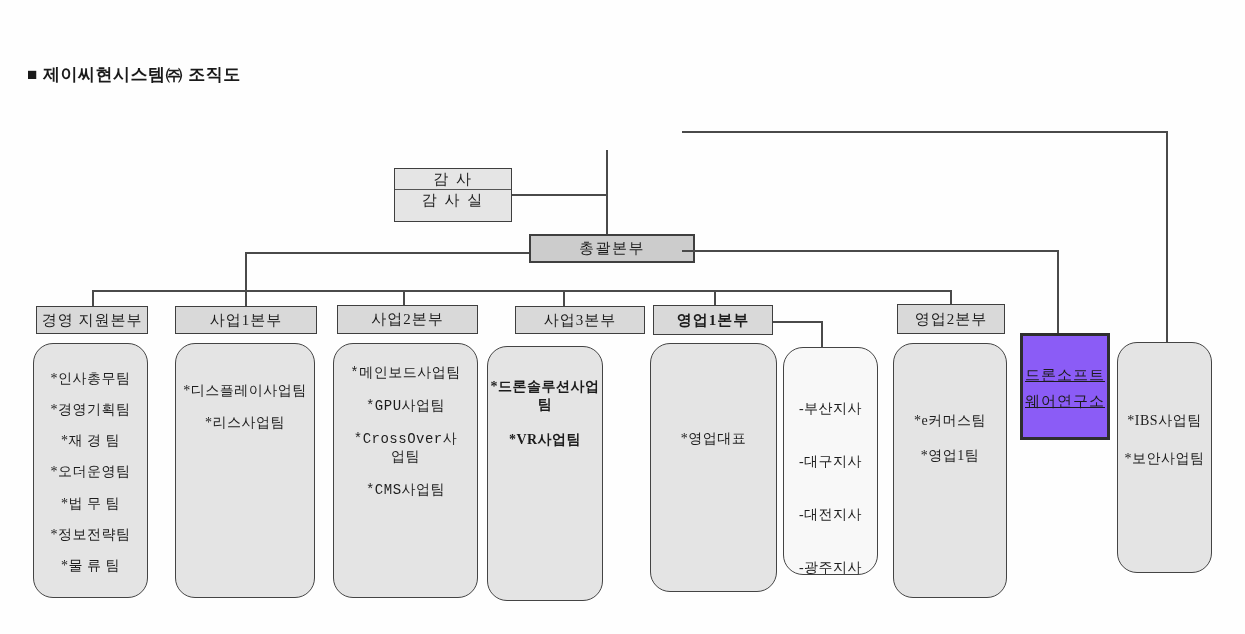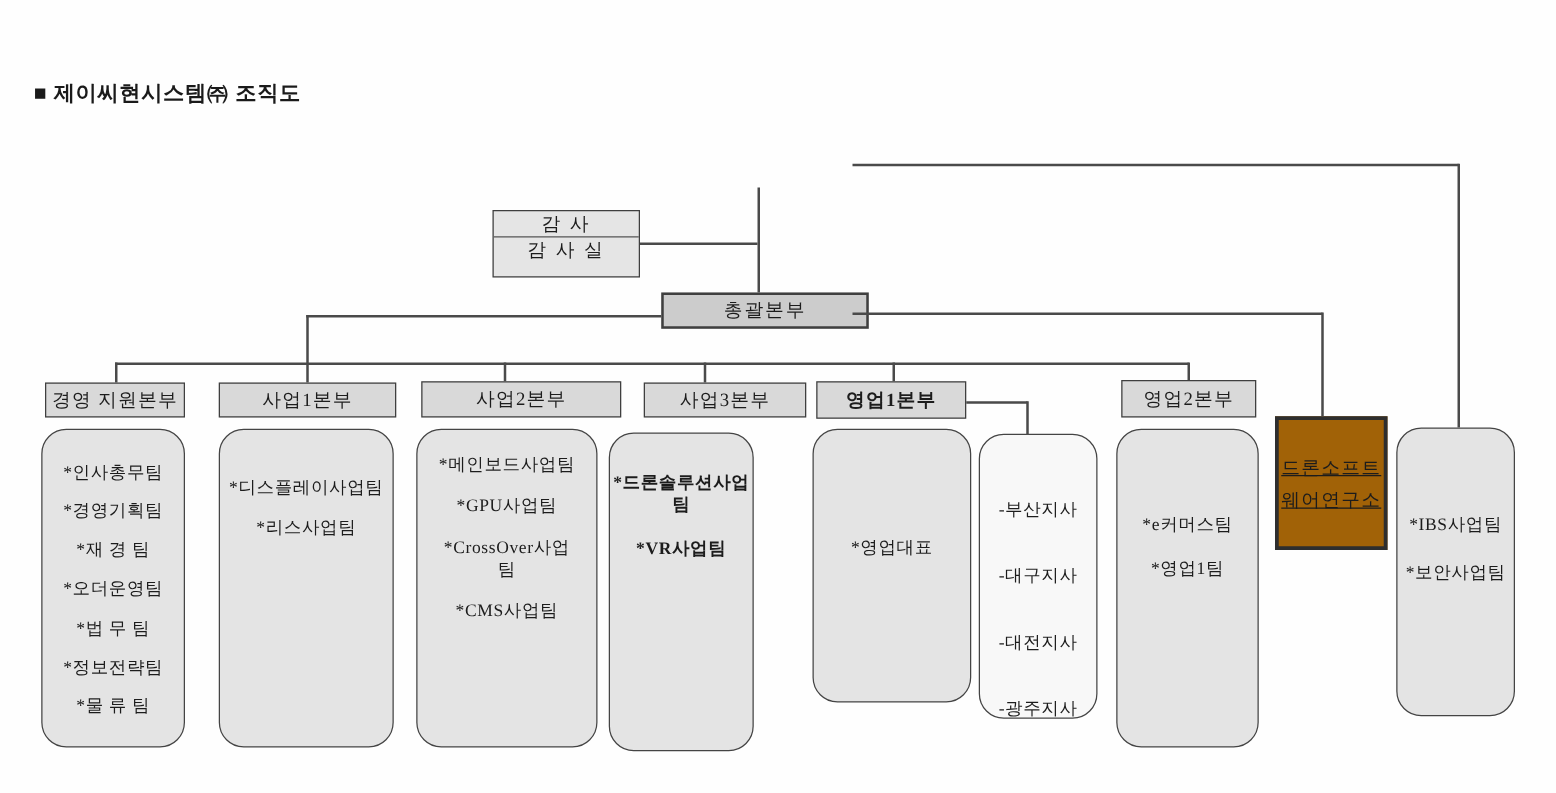--- a/index.html
+++ b/index.html
@@ -13,29 +13,29 @@
   .hdr{background:#d9d9d9;font-size:15px;letter-spacing:1px;}
   .hdr.bold{font-weight:700;}
   .round{position:absolute;box-sizing:border-box;border:1.5px solid #444;border-radius:20px;
          background:#e4e4e4;display:flex;flex-direction:column;align-items:center;text-align:center;}
   .round.white{background:#f8f8f8;}
   .team{font-size:14px;line-height:18px;letter-spacing:0.5px;}
   .audit{position:absolute;box-sizing:border-box;border:1.5px solid #3f3f3f;background:#e5e5e5;}
   .audit .cell{box-sizing:border-box;height:21px;display:flex;align-items:center;justify-content:center;
                font-size:15px;letter-spacing:2px;}
   .audit .cell.top{border-bottom:1.2px solid #555;}
-  .inst{position:absolute;box-sizing:border-box;border:3px solid #2e2e2e;background:#a16207;
+  .inst{position:absolute;box-sizing:border-box;border:3px solid #2e2e2e;background:#8b5cf6;
         display:flex;flex-direction:column;align-items:center;justify-content:flex-start;
-        padding-top:26px;}
+        padding-top:26px;text-decoration:underline;}
   .inst div{font-size:15px;line-height:26px;letter-spacing:1px;text-decoration:underline;}
   .line{position:absolute;background:#4a4a4a;}
   
   .col1{justify-content:space-between;padding:26px 0 22px;}
   .col2{padding-top:38px;}.col2 .team{margin-bottom:14px;}
-  .col3{padding-top:20px;}.col3 .team{margin-bottom:15px;}
+  .col3{padding-top:20px;}.col3 .team{margin-bottom:15px;font-family:Liberation Mono, monospace;}
   .col3 .team.wrap{max-width:106px;margin-left:auto;margin-right:auto;}
   .col4{padding-top:31px;}.col4 .team{margin-bottom:17px;}
   .col5{padding-top:86px;}
   .colb{padding-top:52px;}.colb .team{margin-bottom:19px;}
   .col6{padding-top:68px;}.col6 .team{margin-bottom:17px;}
   .col8{padding-top:69px;}.col8 .team{margin-bottom:20px;}
 </style>
 </head>
 <body>
 
@@ -46,21 +46,21 @@
 
   <div class="audit" style="left:394px;top:168px;width:118px;height:54px;">
     <div class="cell top">감 사</div>
     <div class="cell">감 사 실</div>
   </div>
 
   <div class="box dark" style="left:529px;top:234px;width:166px;height:29px;background:#cccccc;">총괄본부</div>
 
   <div class="box hdr" style="left:36px;top:306px;width:112px;height:28px;">경영 지원본부</div>
   <div class="box hdr" style="left:175px;top:306px;width:142px;height:28px;">사업1본부</div>
-  <div class="box hdr" style="left:337px;top:305px;width:160px;height:29px;">사업2본부</div>
+  <div class="box hdr" style="left:337px;top:305px;width:141px;height:29px;">사업2본부</div>
   <div class="box hdr" style="left:515px;top:306px;width:130px;height:28px;">사업3본부</div>
   <div class="box hdr bold" style="left:653px;top:305px;width:120px;height:30px;">영업1본부</div>
   <div class="box hdr" style="left:897px;top:304px;width:108px;height:30px;">영업2본부</div>
 
   <div class="round col1" style="left:33px;top:343px;width:115px;height:255px;">
     <div class="team">*인사총무팀</div>
     <div class="team">*경영기획팀</div>
     <div class="team">*재 경 팀</div>
     <div class="team">*오더운영팀</div>
     <div class="team">*법 무 팀</div>
@@ -78,21 +78,21 @@
     <div class="team">*GPU사업팀</div>
     <div class="team wrap">*CrossOver사업팀</div>
     <div class="team">*CMS사업팀</div>
   </div>
 
   <div class="round col4" style="left:487px;top:346px;width:116px;height:255px;font-weight:bold;">
     <div class="team">*드론솔루션사업팀</div>
     <div class="team">*VR사업팀</div>
   </div>
 
-  <div class="round col5" style="left:650px;top:343px;width:127px;height:219px;">
+  <div class="round col5" style="left:650px;top:343px;width:127px;height:249px;">
     <div class="team">*영업대표</div>
   </div>
 
   <div class="round white colb" style="left:783px;top:347px;width:95px;height:228px;gap:16px;">
     <div class="team">-부산지사</div>
     <div class="team">-대구지사</div>
     <div class="team">-대전지사</div>
     <div class="team">-광주지사</div>
   </div>
 

